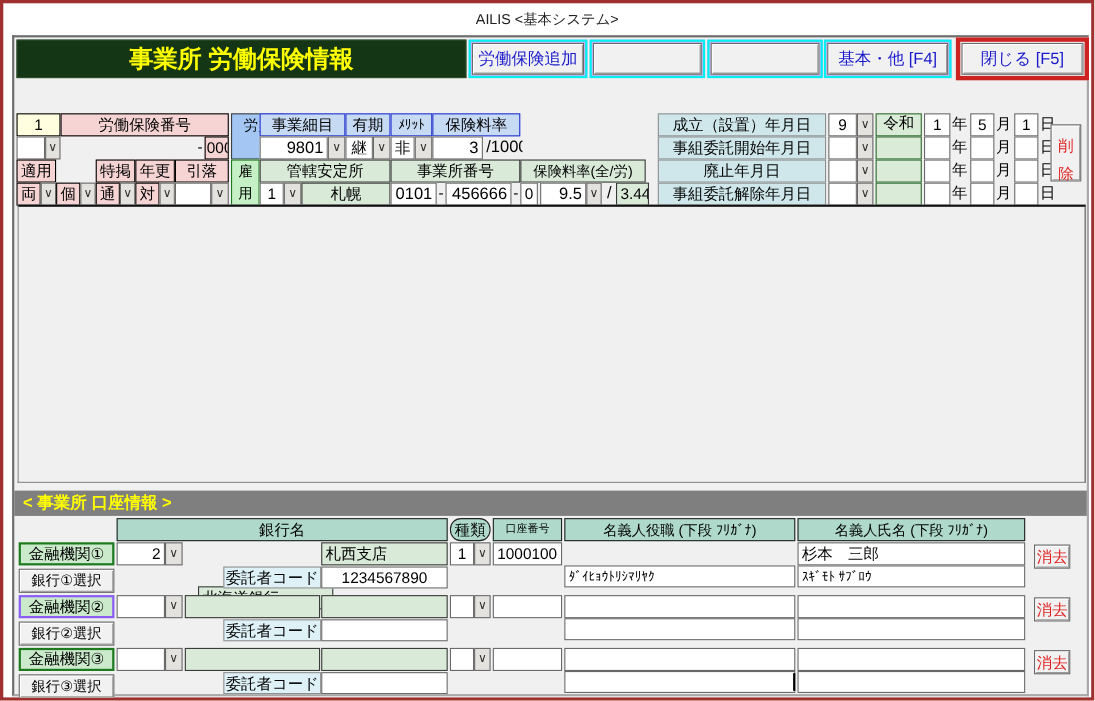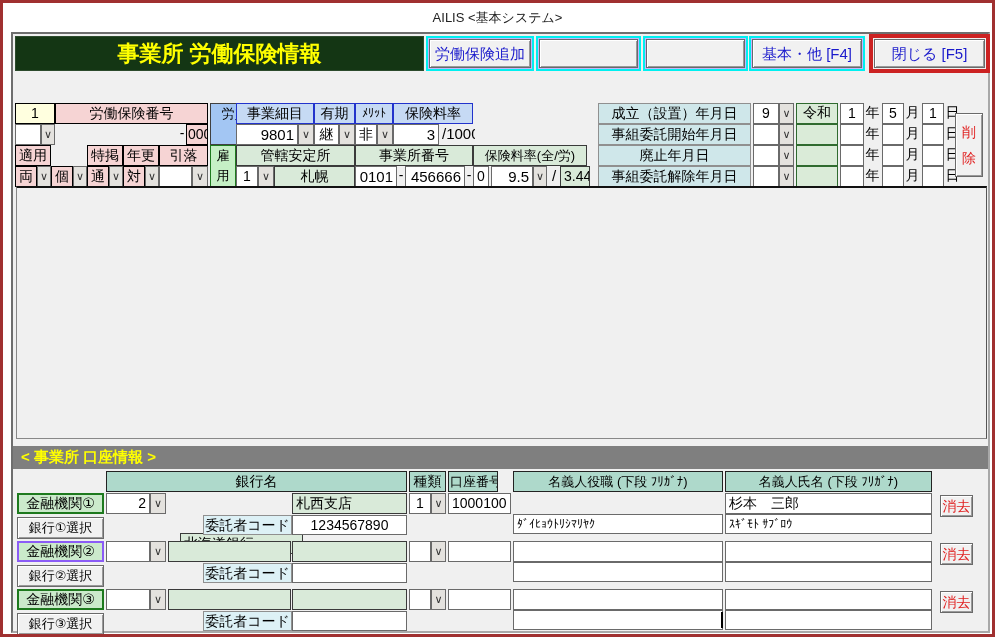--- a/index.html
+++ b/index.html
@@ -158,32 +158,32 @@
   <div class="c ctr inp" style="left:750px;top:163px;width:26px;"></div>
   <div class="c dd" style="left:776px;top:163px;width:15px;">∨</div>
   <div class="c ctr" style="left:793px;top:163px;width:42px;background:#DAEBD8;border:1px solid #2F6B2F;"></div>
   <div class="c ctr inp" style="left:837px;top:163px;width:24px;"></div>
   <div class="c ctr" style="left:861px;top:163px;width:17px;">年</div>
   <div class="c ctr inp" style="left:879px;top:163px;width:22px;"></div>
   <div class="c ctr" style="left:901px;top:163px;width:17px;">月</div>
   <div class="c ctr inp" style="left:919px;top:163px;width:22px;"></div>
   <div class="c ctr" style="left:941px;top:163px;width:17px;">日</div>
 
-  <div class="btn btn-red vert" style="left:952px;top:110px;width:28px;height:64px;font-size:14px;line-height:26px;padding-top:5px;white-space:normal;word-break:break-all;">削除</div>
+  <div class="btn btn-red vert" style="left:952px;top:110px;width:28px;height:52px;font-size:14px;line-height:26px;padding-top:5px;white-space:normal;word-break:break-all;">削除</div>
 
   <div class="abs" style="left:13px;top:183px;width:971px;height:253px;background:#F0F0F0;
        border-top:2px solid #111;border-right:1px solid #555;border-left:1px solid #888;border-bottom:1px solid #888;"></div>
 
   <div class="bar" style="left:10px;top:443px;width:975px;height:23px;">
     <span class="abs" style="left:8px;top:2px;font-size:15px;font-weight:bold;">&lt; 事業所 口座情報 &gt;</span>
   </div>
 
   <div class="c ctr teal" style="left:103px;top:468px;width:301px;">銀行名</div>
-  <div class="c ctr teal" style="left:406px;top:468px;width:37px;">種類</div>
-  <div class="c ctr teal" style="left:445px;top:468px;width:50px;font-size:13px;">口座番号</div>
+  <div class="c ctr teal" style="left:406px;top:468px;width:37px;border-radius:10px;">種類</div>
+  <div class="c ctr teal" style="left:445px;top:468px;width:63px;font-size:10px;">口座番号</div>
   <div class="c ctr teal" style="left:510px;top:468px;width:210px;font-size:13px;">名義人役職 (下段 ﾌﾘｶﾞﾅ)</div>
   <div class="c ctr teal" style="left:722px;top:468px;width:207px;font-size:13px;">名義人氏名 (下段 ﾌﾘｶﾞﾅ)</div>
 
   <div class="c ctr" style="left:14px;top:490px;width:87px;background:#CBEACB;border:2px solid #1E7A1E;line-height:17px;">金融機関①</div>
   <div class="btn btn-plain" style="left:14px;top:514px;width:87px;height:22px;font-size:13px;line-height:20px;">銀行①選択</div>
   <div class="c rt inp" style="left:103px;top:490px;width:44px;">2</div>
   <div class="c dd" style="left:147px;top:490px;width:16px;">∨</div>
   <div class="c grnh" style="left:177px;top:490px;width:123px;margin-top:40px;">北海道銀行</div>
   <div class="c grnh" style="left:289px;top:490px;width:115px;">札西支店</div>
   <div class="c ctr inp" style="left:406px;top:490px;width:22px;">1</div>

